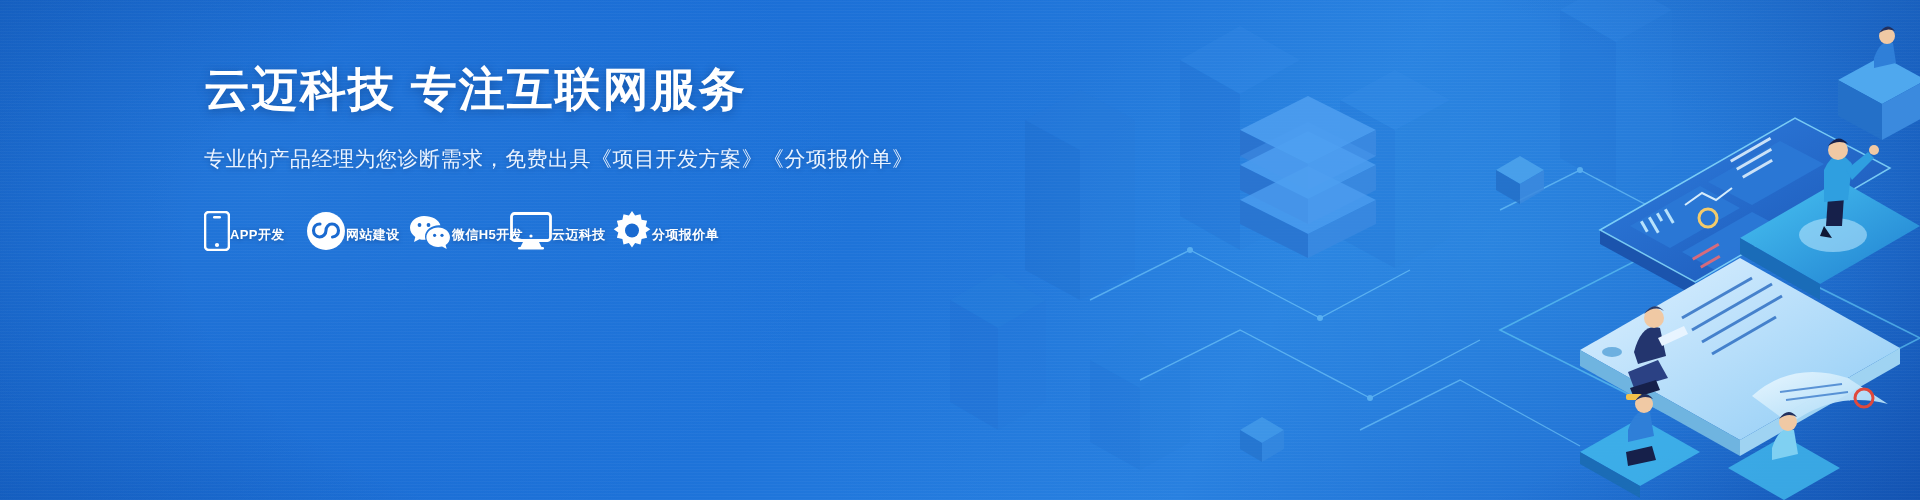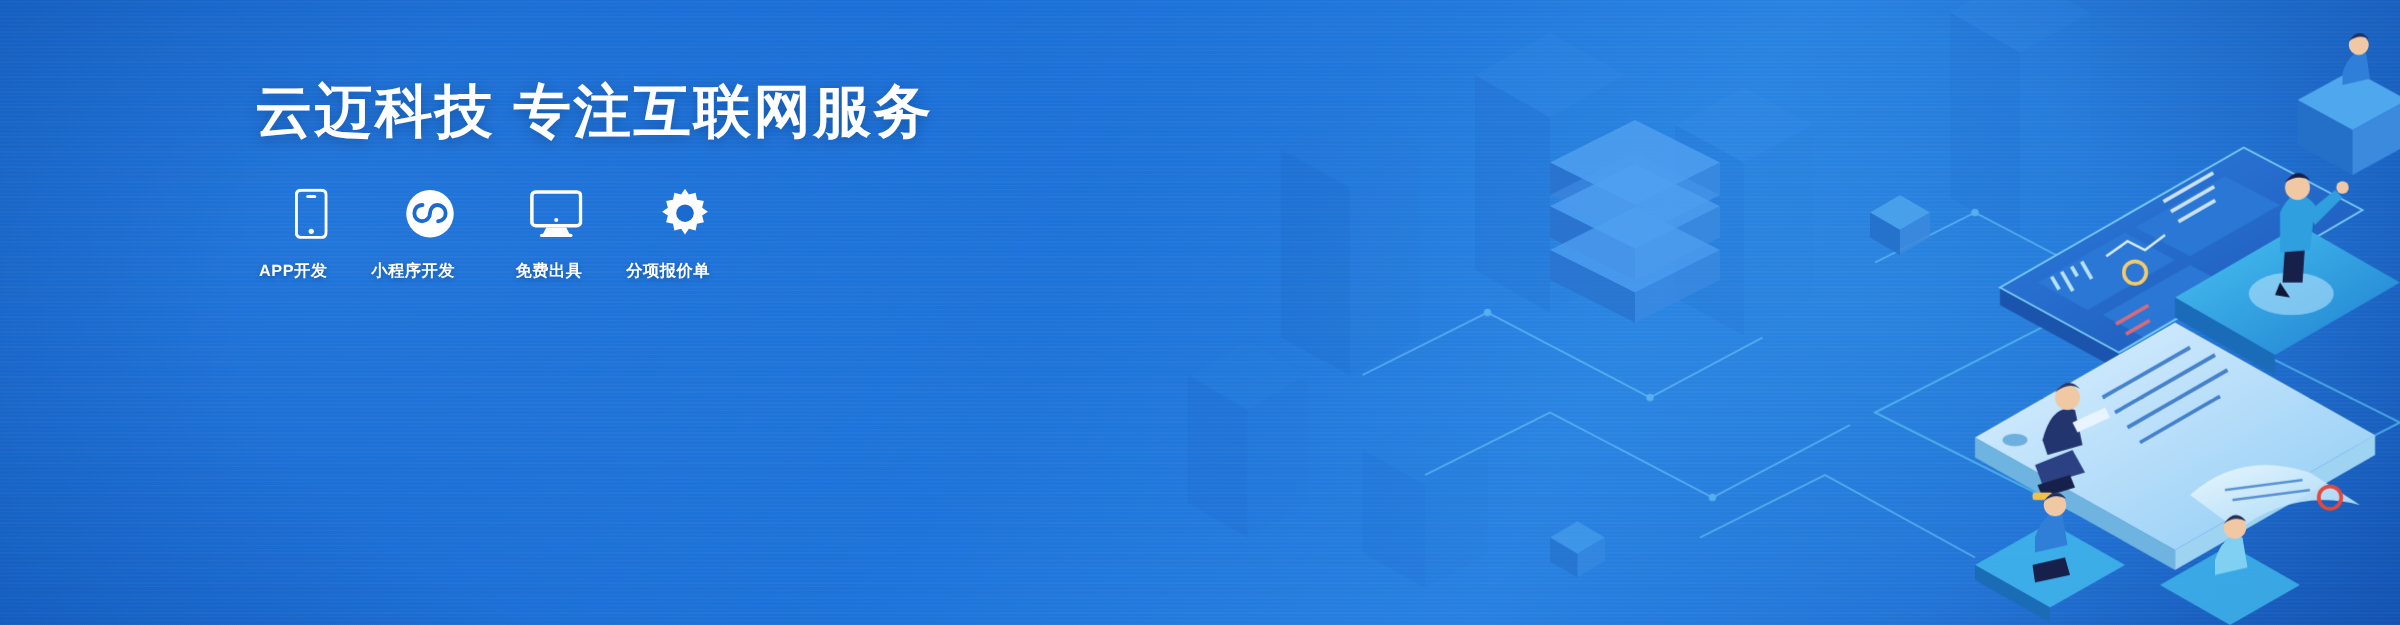--- a/index.html
+++ b/index.html
@@ -25,21 +25,21 @@
   .headline{
     color:#ffffff;font-size:46px;line-height:1.18;font-weight:bold;
     letter-spacing:2px;margin:0 0 26px 0;white-space:nowrap;
     text-shadow:0 2px 10px rgba(3,35,85,0.35);
   }
   .sub{color:#eaf3ff;font-size:21px;line-height:1.62;letter-spacing:0.5px;
        margin:0;white-space:nowrap;text-shadow:0 1px 5px rgba(3,35,85,0.30);}
   .sub .l2{display:block;}
 
   .iconrow{display:flex;gap:44px;margin-top:34px;align-items:flex-start;}
-  .iconcell{display:flex;flex-direction:column;align-items:flex-end;width:58px;}
+  .iconcell{display:flex;flex-direction:row;align-items:flex-start;width:58px;}
   .iconcell .glyph{height:42px;display:flex;align-items:center;justify-content:center;}
   .iconcell .cap{margin-top:16px;color:#ffffff;font-size:13px;font-weight:bold;
     white-space:nowrap;letter-spacing:0.4px;text-shadow:0 1px 4px rgba(3,35,85,0.35);}
   svg{display:block;}
 
   
   .art{position:absolute;right:0;top:0;width:980px;height:500px;z-index:3;}
   .art svg{width:100%;height:100%;}
 </style>
 </head>
@@ -240,20 +240,21 @@
   </div>
 
   <div class="scan"></div>
   <div class="vign"></div>
 
   <div class="content">
 
     <h1 class="headline">云迈科技 专注互联网服务</h1>
 
     <p class="sub">
+      <span>专业的产品经理为您诊断需求，免费出具《项目开发方案》《分项报价单》</span>
     </p>
 
     <div class="iconrow">
 
       <div class="iconcell">
         <span class="glyph">
           <svg width="26" height="40" viewBox="0 0 26 40">
             <rect x="1" y="1" width="24" height="38" rx="4" fill="none" stroke="#fff" stroke-width="2.6"></rect>
             <rect x="9" y="5" width="8" height="2.4" rx="1.2" fill="#fff"></rect>
             <circle cx="13" cy="34" r="2.1" fill="#fff"></circle>
@@ -262,34 +263,47 @@
         <span class="cap">APP开发</span>
       </div>
 
       <div class="iconcell">
         <span class="glyph">
           <svg width="40" height="40" viewBox="0 0 40 40">
             <circle cx="20" cy="20" r="19" fill="#fff"></circle>
             <path d="M14 13c-4 0-6.5 3-6.5 6.5S10 26 13.5 26 20 23 20 19.5 22.5 13 26 13s6.5 3 6.5 6.5S30 26 26.5 26" fill="none" stroke="#1a6ad0" stroke-width="3.1" stroke-linecap="round"></path>
           </svg>
         </span>
-        <span class="cap">小程序开发</span>
-      </div>
-
+        <span class="cap">网站建设</span>
+      </div>
+
+      <div class="iconcell">
+        <span class="glyph">
+          <svg width="44" height="40" viewBox="0 0 44 40">
+            <path d="M16 5C8.3 5 2 10.3 2 16.8c0 3.7 2.1 7 5.3 9.2L6 31l5.4-2.8c1.5.4 3 .6 4.6.6.5 0 1 0 1.5-.1-.3-1-.5-2-.5-3.1 0-6.3 6.2-11.4 13.9-11.4.5 0 1 0 1.5.1C31 8.9 24.2 5 16 5z" fill="#fff"></path>
+            <circle cx="11.5" cy="14" r="1.9" fill="#1a6ad0"></circle>
+            <circle cx="20.5" cy="14" r="1.9" fill="#1a6ad0"></circle>
+            <path d="M42 26.3c0-5.4-5.3-9.8-11.8-9.8s-11.8 4.4-11.8 9.8c0 5.4 5.3 9.8 11.8 9.8 1.4 0 2.7-.2 3.9-.5l4.6 2.4-1.1-4c2.7-1.8 4.4-4.5 4.4-7.7z" fill="#fff"></path>
+            <circle cx="26.6" cy="24.3" r="1.6" fill="#1a6ad0"></circle>
+            <circle cx="34" cy="24.3" r="1.6" fill="#1a6ad0"></circle>
+          </svg>
+        </span>
+        <span class="cap">微信H5开发</span>
+      </div>
 
       <div class="iconcell">
         <span class="glyph">
           <svg width="42" height="38" viewBox="0 0 42 38">
             <rect x="1.5" y="1.5" width="39" height="27" rx="3" fill="none" stroke="#fff" stroke-width="2.8"></rect>
             <circle cx="21" cy="24" r="1.6" fill="#fff"></circle>
             <path d="M13 30h16l3 6H10z" fill="#fff"></path>
             <rect x="8" y="35" width="26" height="2.6" rx="1.3" fill="#fff"></rect>
           </svg>
         </span>
-        <span class="cap">免费出具</span>
+        <span class="cap">云迈科技</span>
       </div>
 
       <div class="iconcell">
         <span class="glyph">
           <svg width="40" height="40" viewBox="0 0 40 40">
             <path fill="#fff" d="M20 0l3.1 4.6 5.4-1.4 1.1 5.5 5.5 1.1-1.4 5.4L38.3 18.3 33.7 21.4l1.4 5.4-5.5 1.1-1.1 5.5-5.4-1.4L20 36.6l-3.1-4.6-5.4 1.4-1.1-5.5-5.5-1.1 1.4-5.4L1.7 18.3l4.6-3.1-1.4-5.4 5.5-1.1 1.1-5.5 5.4 1.4z"></path>
             <circle cx="20" cy="19.5" r="7" fill="#1a6ad0"></circle>
           </svg>
         </span>
         <span class="cap">分项报价单</span>

